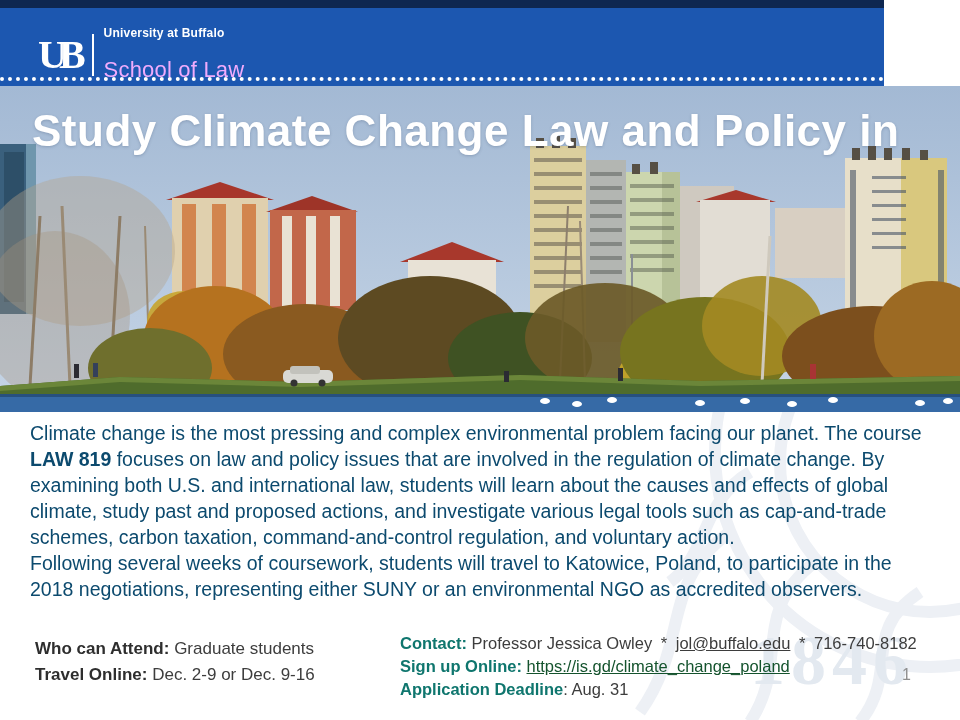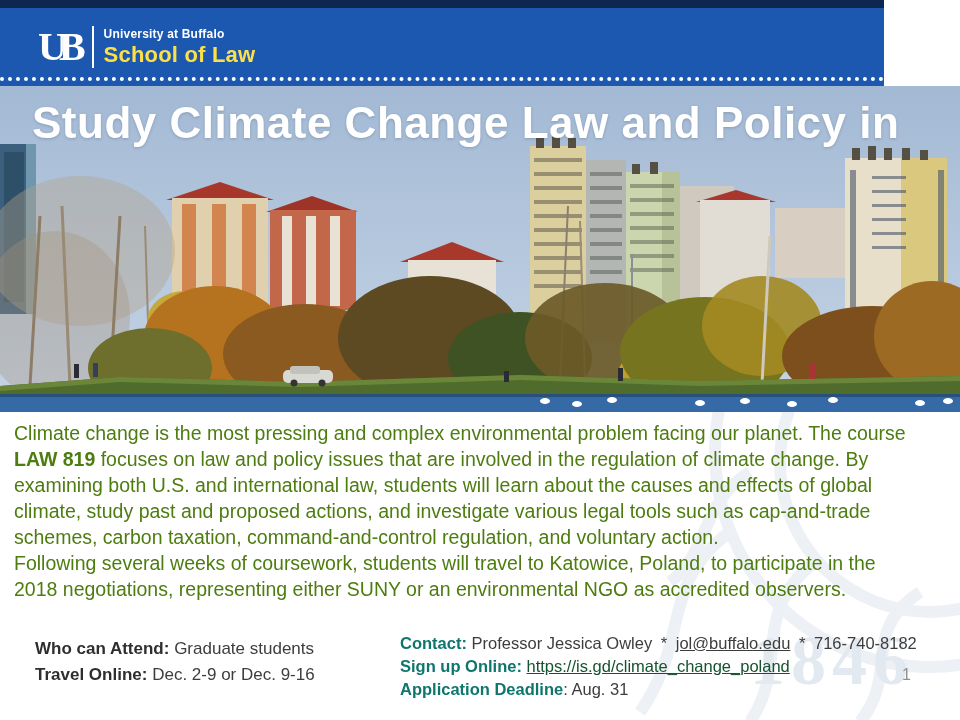--- a/index.html
+++ b/index.html
@@ -39,62 +39,62 @@
     color: #ffffff;
     letter-spacing: -0.2em;
     padding-right: 14px;
     line-height: 1;
   }
   .logo-divider {
     width: 2px; height: 42px;
     background: #ffffff;
     margin-right: 10px;
   }
-  .logo-text-col { display: flex; flex-direction: column; }
+  .logo-text-col { display: flex; flex-direction: column; gap: 16px; }
   .logo-univ {
     color: #ffffff; font-weight: bold; font-size: 12px;
     letter-spacing: 0.2px;
   }
   .logo-school {
-    color: #fde047; font-size: 22px; font-weight: bold;
+    color: #f0abfc; font-size: 22px; font-weight: normal;
     letter-spacing: 0.2px; margin-top: 1px;
   }
 
   
   .hero {
     position: absolute; top: 86px; left: 0;
     width: 960px; height: 326px;
     overflow: hidden;
   }
   .hero svg { display: block; }
   .hero-title {
-    position: absolute; top: 8px; left: 32px;
+    position: absolute; top: 16px; left: 32px;
     color: #ffffff;
     font-weight: bold;
     font-size: 44px;
     line-height: 57px;
     letter-spacing: 0.5px;
     text-shadow: 0 1px 3px rgba(40,60,90,0.25);
     white-space: nowrap;
   }
 
   
   .watermark {
     position: absolute; left: 600px; top: 412px;
     width: 360px; height: 308px;
     z-index: 0;
     pointer-events: none;
   }
 
   
   .copy {
-    position: absolute; top: 420px; left: 14px;
+    position: absolute; top: 420px; left: 30px;
     width: 905px;
     z-index: 2;
-    color: #4d7c0f;
+    color: #0c4a6e;
     font-size: 19.5px;
     line-height: 26px;
   }
   .copy p + p { }
   .bold { font-weight: bold; }
 
   
   .details-left {
     position: absolute; left: 35px; top: 636px;
     z-index: 2;

